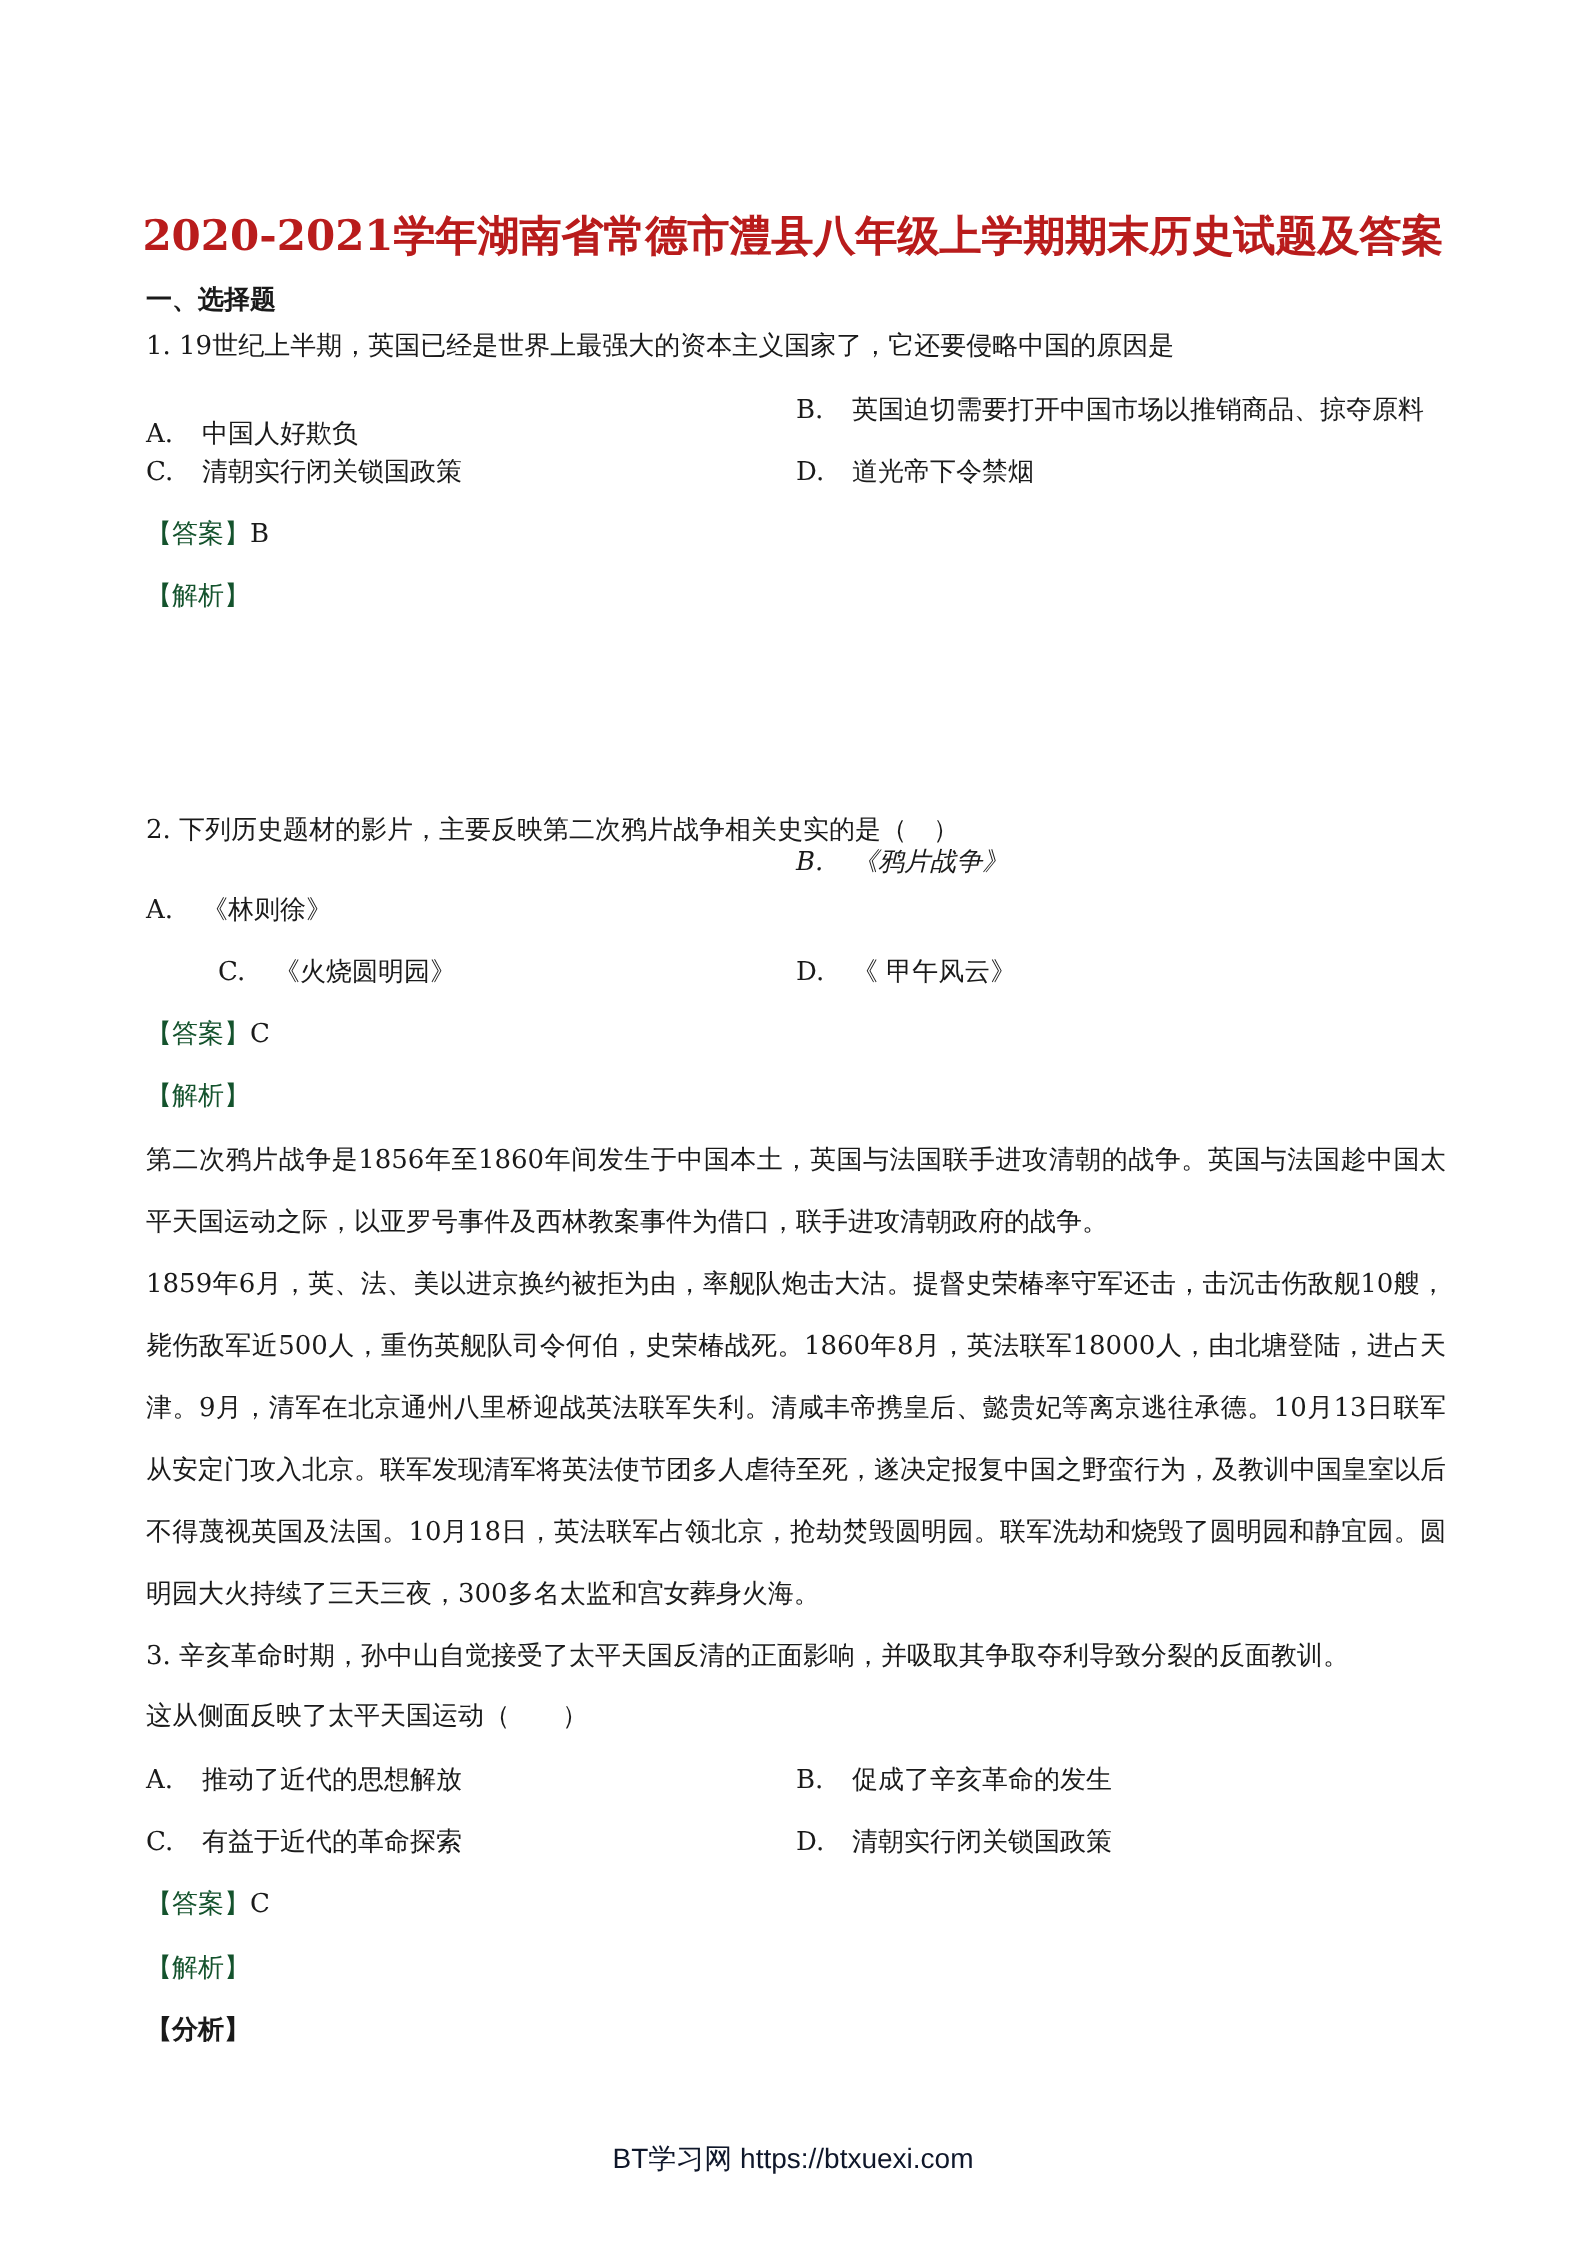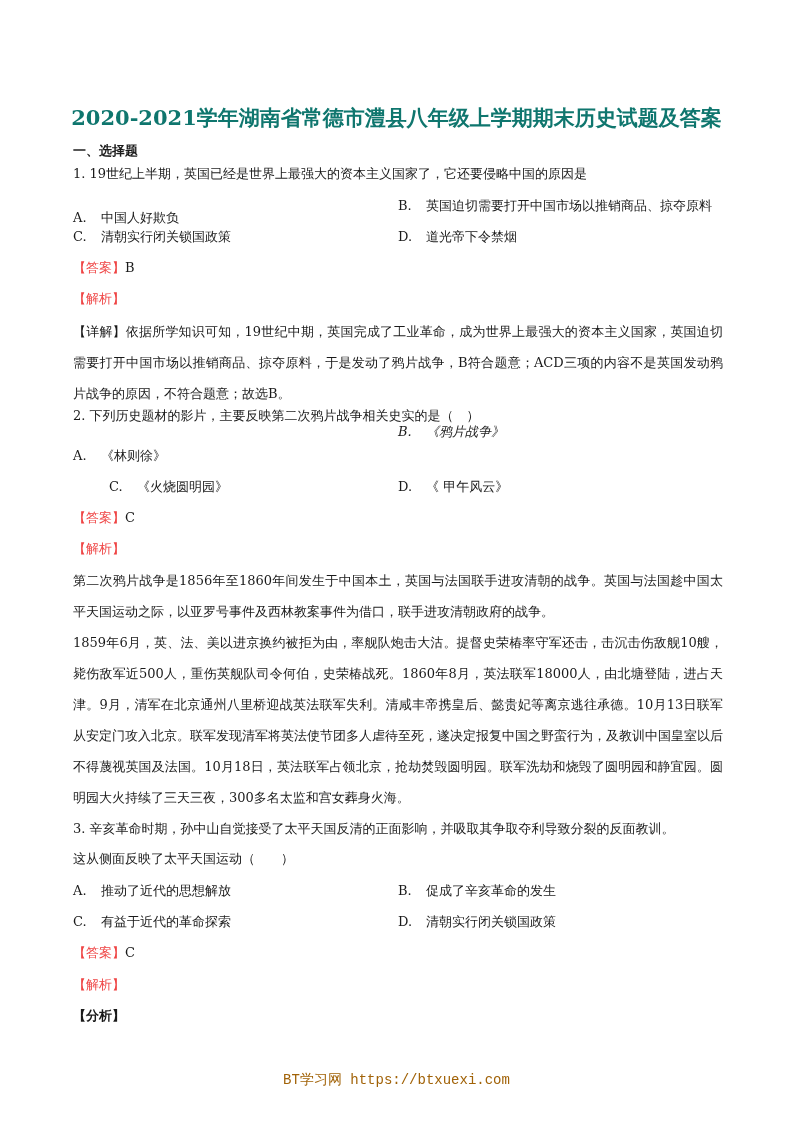--- a/index.html
+++ b/index.html
@@ -1,49 +1,48 @@
 <!DOCTYPE html>
 <html><head>
 <meta charset="utf-8">
 <style>
   html, body { margin: 0; padding: 0; background: #ffffff; }
   body { width: 793px; height: 1122px; position: relative; overflow: hidden;
          font-family: "DejaVu Serif", "Liberation Serif", serif; color: #1a1a1a; }
   .page { position: absolute; left: 0; top: 0; width: 793px; height: 1122px; }
   .title { position: absolute; top: 104px; left: 0; width: 793px; text-align: center;
-           font-size: 21px; font-weight: bold; letter-spacing: 0px; color: #0f766e; }
+           font-size: 21px; font-weight: bold; letter-spacing: 0px; color: #b91c1c; }
   .line { position: absolute; left: 73px; font-size: 13px; line-height: 16px; white-space: nowrap; color: #1a1a1a; }
   .section { font-weight: bold; font-family: "DejaVu Sans", "Liberation Sans", sans-serif; font-size: 13px; }
   .opt-left { left: 73px; }
   .opt-right { left: 398px; }
   .opt-letter { display: inline-block; width: 28px; }
-  .tag { color: #ef4444; }
+  .tag { color: #14532d; }
   .tag-dark { color: #1a1a1a; }
   .para { position: absolute; left: 73px; width: 650px; font-size: 13px; line-height: 31px;
           text-align: justify; color: #1a1a1a; }
   .footer { position: absolute; top: 1071px; left: 0; width: 793px; text-align: center;
-            font-family: Liberation Mono, monospace; font-size: 14px; color: #a16207; }
+            font-family: Liberation Sans, sans-serif; font-size: 14px; color: #0f172a; }
 </style>
 </head>
 <body>
 
 <div class="page">
 
   <div class="title">2020-2021学年湖南省常德市澧县八年级上学期期末历史试题及答案</div>
 
   <div class="line section" style="top:143px;">一、选择题</div>
 
   <div class="line" style="top:166px;">1. 19世纪上半期，英国已经是世界上最强大的资本主义国家了，它还要侵略中国的原因是</div>
   <div class="line opt-left" style="top:210px;"><span class="opt-letter">A.</span><span>中国人好欺负</span></div>
   <div class="line opt-right" style="top:198px;"><span class="opt-letter">B.</span><span>英国迫切需要打开中国市场以推销商品、掠夺原料</span></div>
   <div class="line opt-left" style="top:229px;"><span class="opt-letter">C.</span><span>清朝实行闭关锁国政策</span></div>
   <div class="line opt-right" style="top:229px;"><span class="opt-letter">D.</span><span>道光帝下令禁烟</span></div>
   <div class="line" style="top:260px;"><span class="tag">【答案】</span><span>B</span></div>
   <div class="line" style="top:291px;"><span class="tag">【解析】</span></div>
-  <div class="para" style="top:316px;"><span class="tag-dark">【详解】</span><span>依据所学知识可知，19世纪中期，英国完成了工业革命，成为世界上最强大的资本主义国家，英国迫切需要打开中国市场以推销商品、掠夺原料，于是发动了鸦片战争，B符合题意；ACD三项的内容不是英国发动鸦片战争的原因，不符合题意；故选B。</span></div>
 
   <div class="line" style="top:408px;">2. 下列历史题材的影片，主要反映第二次鸦片战争相关史实的是（　）</div>
   <div class="line opt-left" style="top:448px;"><span class="opt-letter">A.</span><span>《林则徐》</span></div>
   <div class="line opt-right" style="top:424px;font-style:italic;"><span class="opt-letter">B.</span><span>《鸦片战争》</span></div>
   <div class="line opt-left" style="top:479px;margin-left:36px;"><span class="opt-letter">C.</span><span>《火烧圆明园》</span></div>
   <div class="line opt-right" style="top:479px;"><span class="opt-letter">D.</span><span>《 甲午风云》</span></div>
   <div class="line" style="top:510px;"><span class="tag">【答案】</span><span>C</span></div>
   <div class="line" style="top:541px;"><span class="tag">【解析】</span></div>
   <div class="para" style="top:565px;">第二次鸦片战争是1856年至1860年间发生于中国本土，英国与法国联手进攻清朝的战争。英国与法国趁中国太平天国运动之际，以亚罗号事件及西林教案事件为借口，联手进攻清朝政府的战争。</div>
   <div class="para" style="top:627px;">1859年6月，英、法、美以进京换约被拒为由，率舰队炮击大沽。提督史荣椿率守军还击，击沉击伤敌舰10艘，毙伤敌军近500人，重伤英舰队司令何伯，史荣椿战死。1860年8月，英法联军18000人，由北塘登陆，进占天津。9月，清军在北京通州八里桥迎战英法联军失利。清咸丰帝携皇后、懿贵妃等离京逃往承德。10月13日联军从安定门攻入北京。联军发现清军将英法使节团多人虐待至死，遂决定报复中国之野蛮行为，及教训中国皇室以后不得蔑视英国及法国。10月18日，英法联军占领北京，抢劫焚毁圆明园。联军洗劫和烧毁了圆明园和静宜园。圆明园大火持续了三天三夜，300多名太监和宫女葬身火海。</div>

